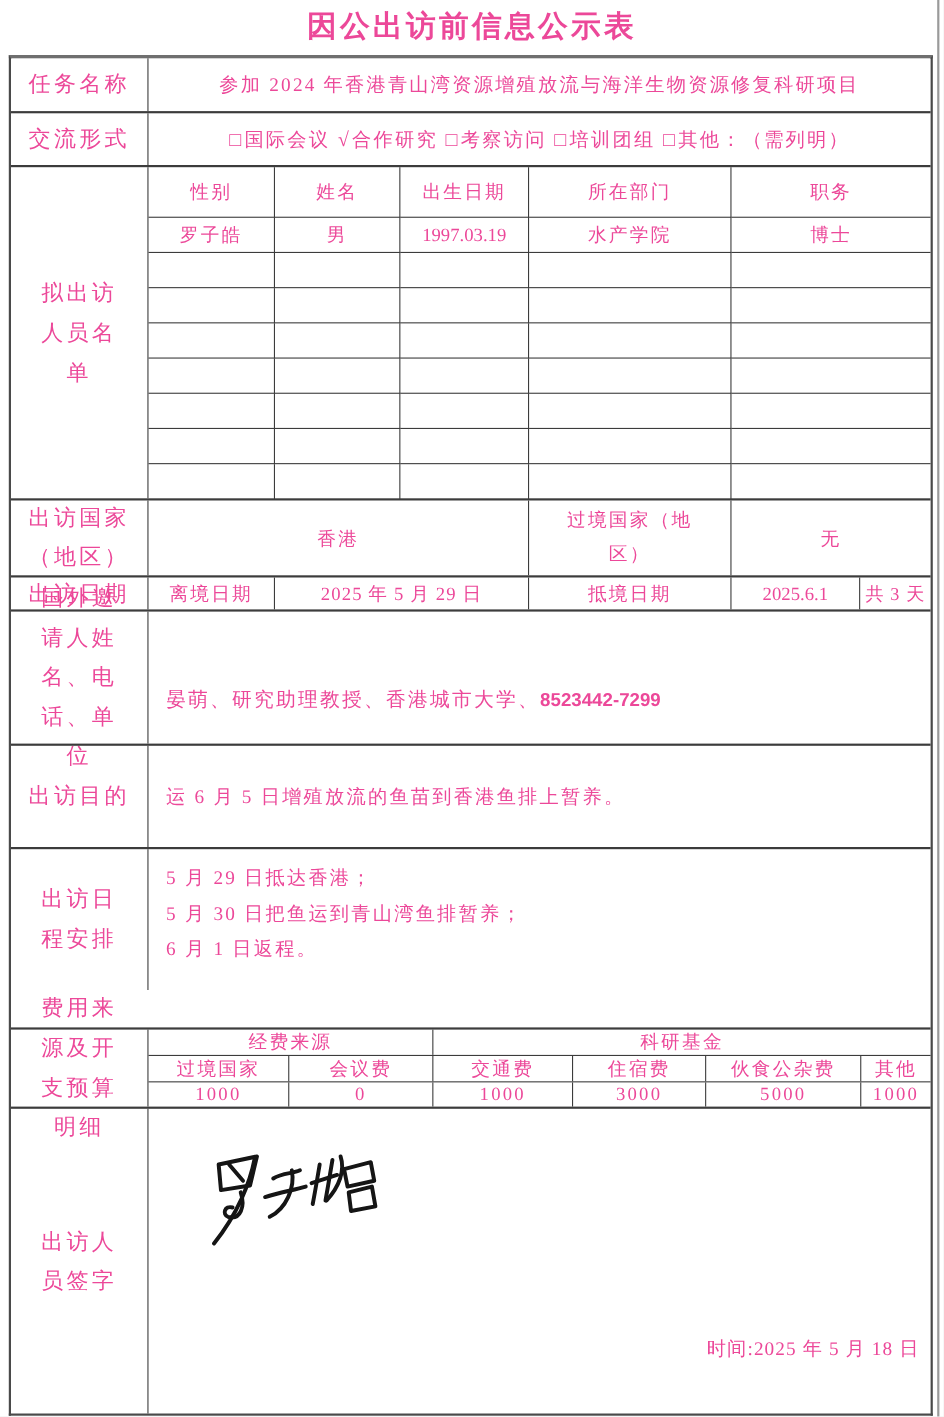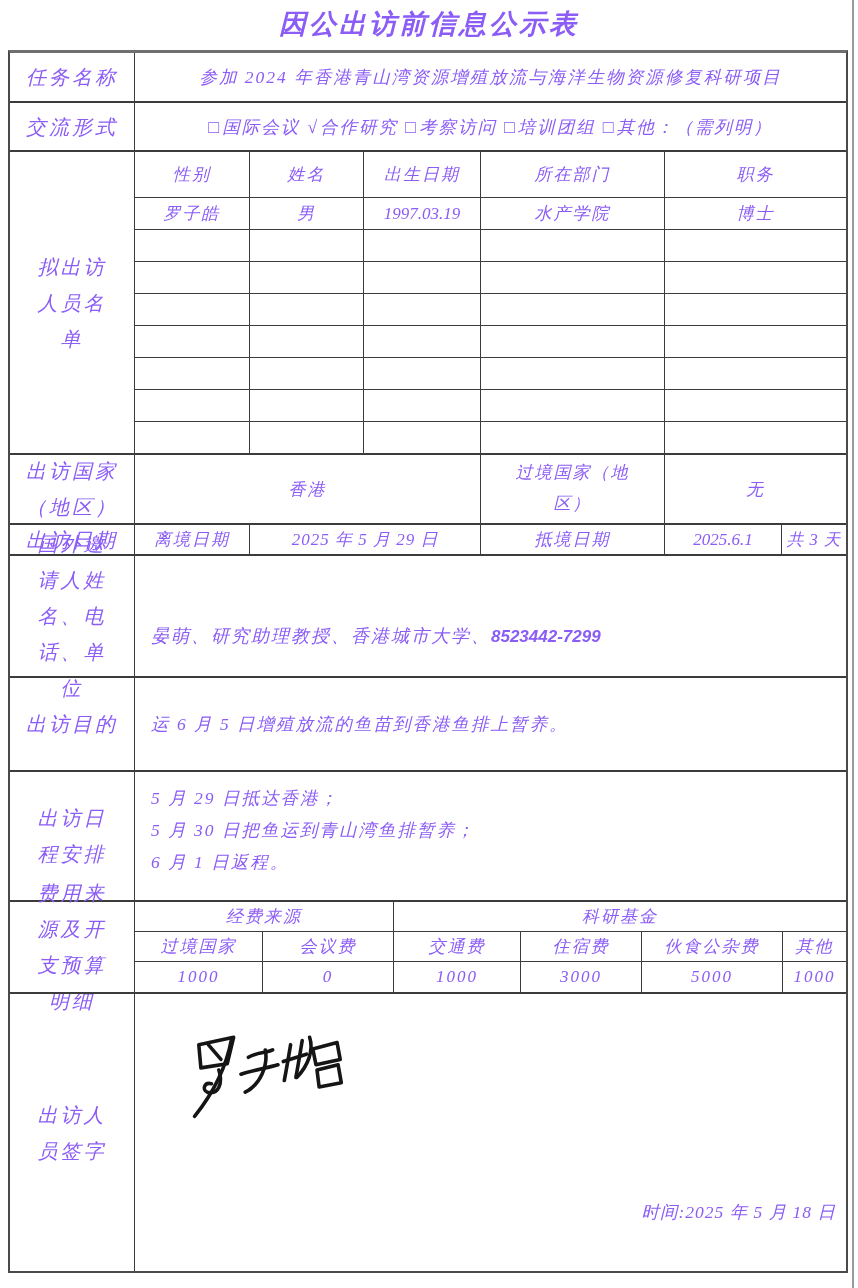--- a/index.html
+++ b/index.html
@@ -1,20 +1,20 @@
 <!DOCTYPE html>
 <html><head>
 <meta charset="utf-8">
 <style>
   * { margin:0; padding:0; box-sizing:border-box; }
   html,body { background:#e8e8e8; }
   .page {
     position:relative; width:858px; height:1288px; background:#ffffff;
-    font-family:"Liberation Serif","DejaVu Serif",serif; color:#8b5cf6;
-    margin:0 auto; overflow:hidden;font-style:italic;
+    font-family:"Liberation Serif","DejaVu Serif",serif; color:#ec4899;
+    margin:0 auto; overflow:hidden;
   }
   .page-edge { position:absolute; top:0; right:4px; width:2px; height:1288px; background:#9a9a9a; }
   .doc-title {
     position:absolute; top:6px; left:0; width:100%; text-align:center;
     font-size:27px; font-weight:bold; letter-spacing:3px;
   }
   .form {
     position:absolute; left:8px; top:50px; width:840px;
     border:2px solid #4a4a4a; border-top:3px solid #6f6f6f;
     display:flex; flex-direction:column; background:#fff;
@@ -34,21 +34,21 @@
 
   
   .r-task { height:48px; }
   .r-exchange { height:49px; }
   .r-people { height:303px; }
   .r-dest { height:70px; }
   .r-dates { height:31px; }
   .r-inviter { height:122px; }
   .r-purpose { height:94px; }
   .r-itinerary { height:130px; }
-  .r-budget { height:92px; }
+  .r-budget { height:72px;margin-top:34px; }
   .r-sign { height:279px; }
 
   
   .pgrid {
     flex:1; display:grid;
     grid-template-columns:115px 114px 117px 184px 1fr;
     grid-template-rows:46px 32px repeat(7,32px);
   }
   .pcell {
     border-right:1px solid #3c3c3c; border-bottom:1px solid #3c3c3c;

